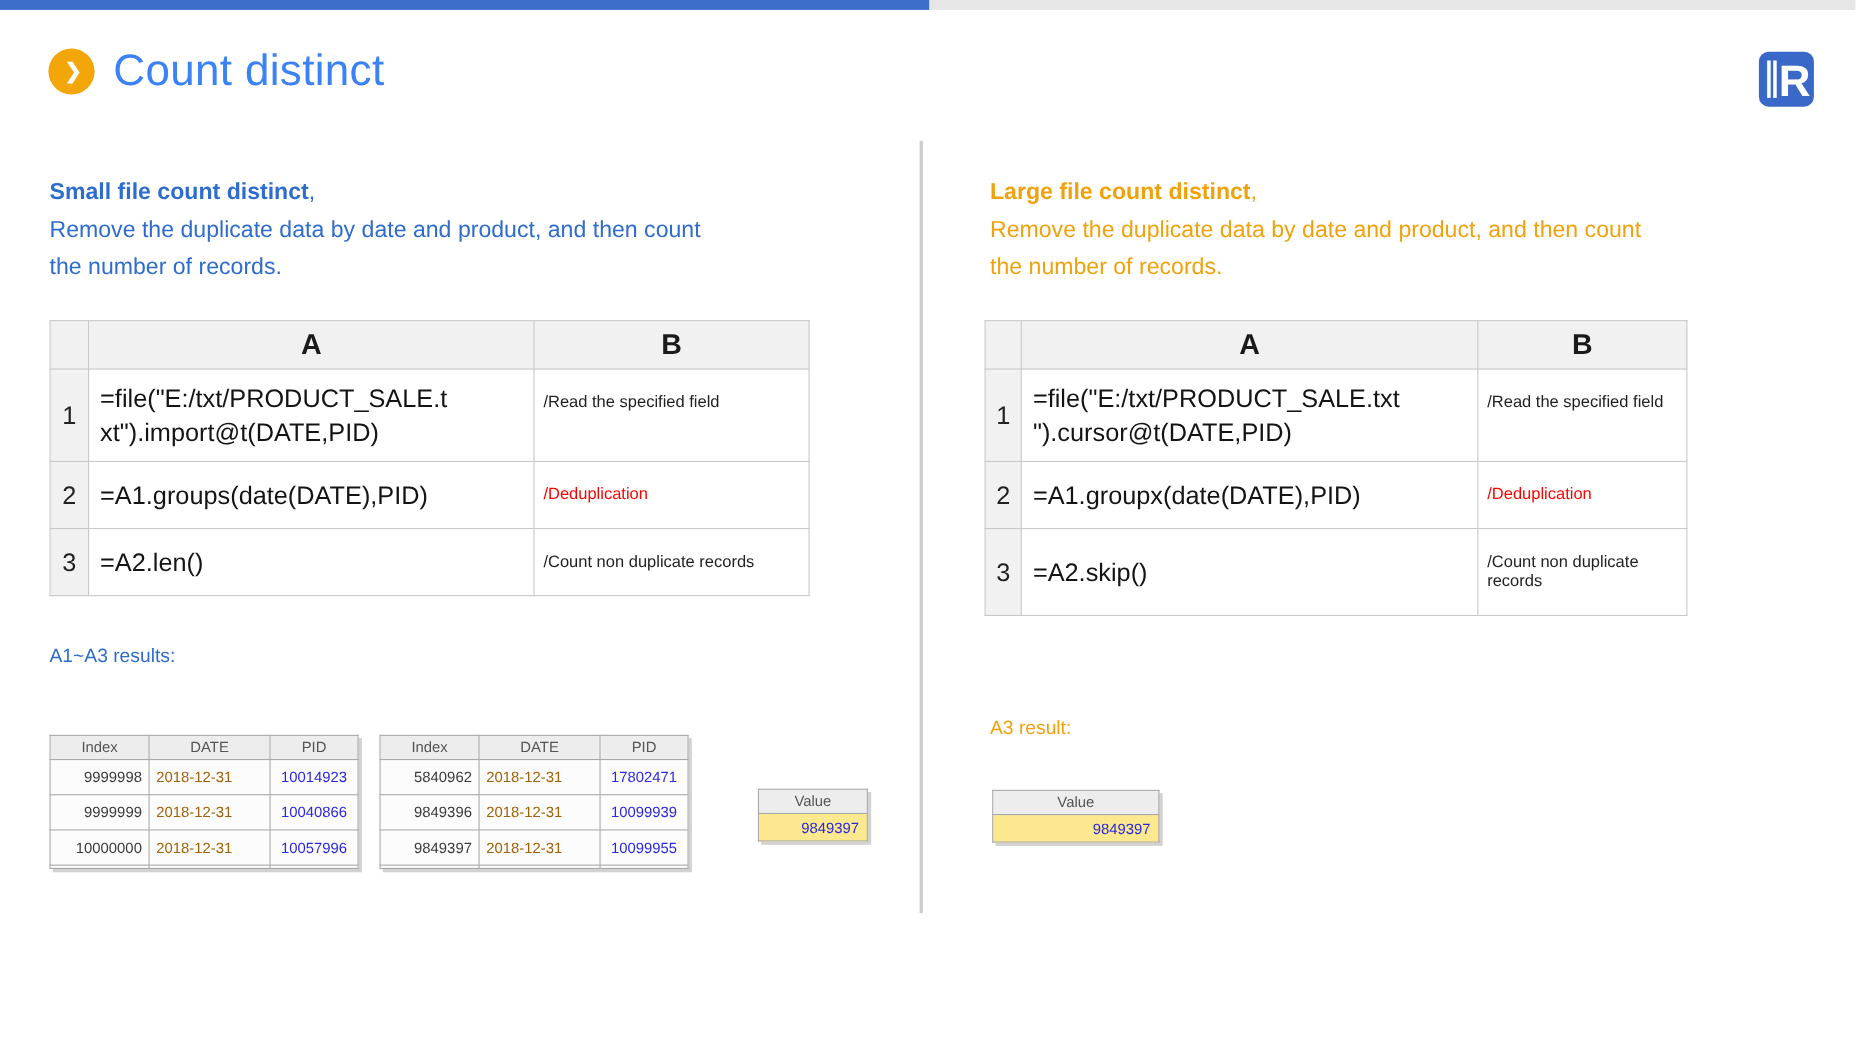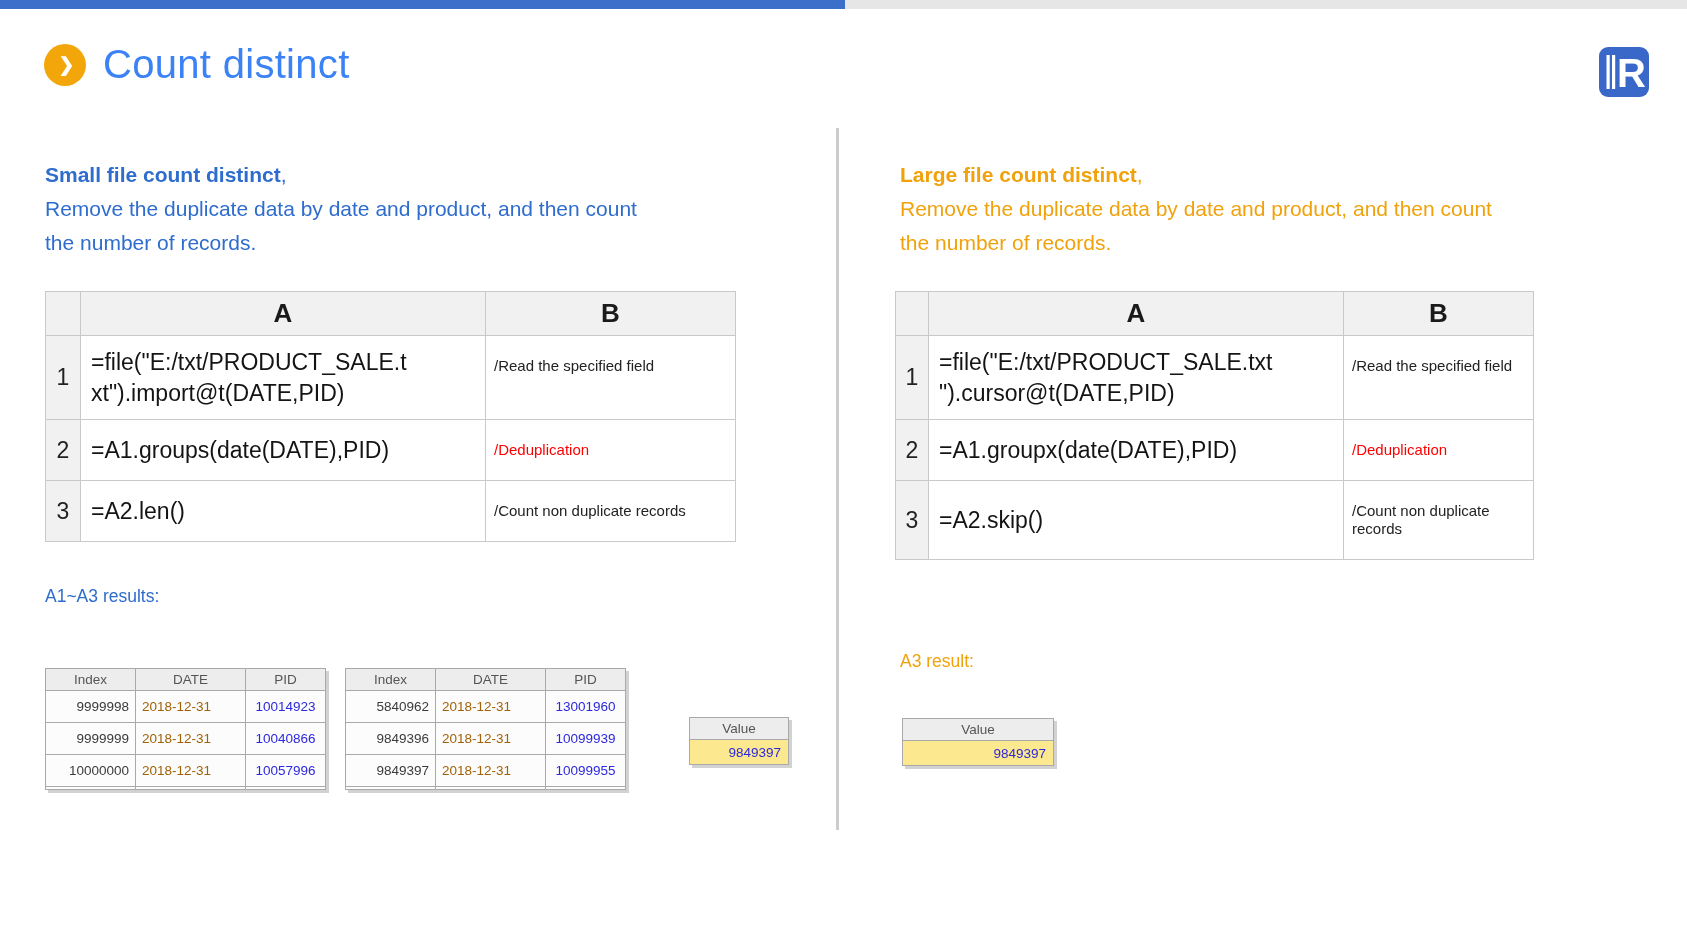--- a/index.html
+++ b/index.html
@@ -164,21 +164,21 @@
     </colgroup>
   <tbody>
       <tr>
     <th>Index</th>
     <th>DATE</th>
     <th>PID</th>
   </tr>
   <tr>
     <td class="num">5840962</td>
     <td class="date">2018-12-31</td>
-    <td class="pid">13001960</td>
+    <td class="pid">17802471</td>
   </tr>
   <tr>
     <td class="num">9849396</td>
     <td class="date">2018-12-31</td>
     <td class="pid">10099939</td>
   </tr>
   <tr>
     <td class="num">9849397</td>
     <td class="date">2018-12-31</td>
     <td class="pid">10099955</td>

